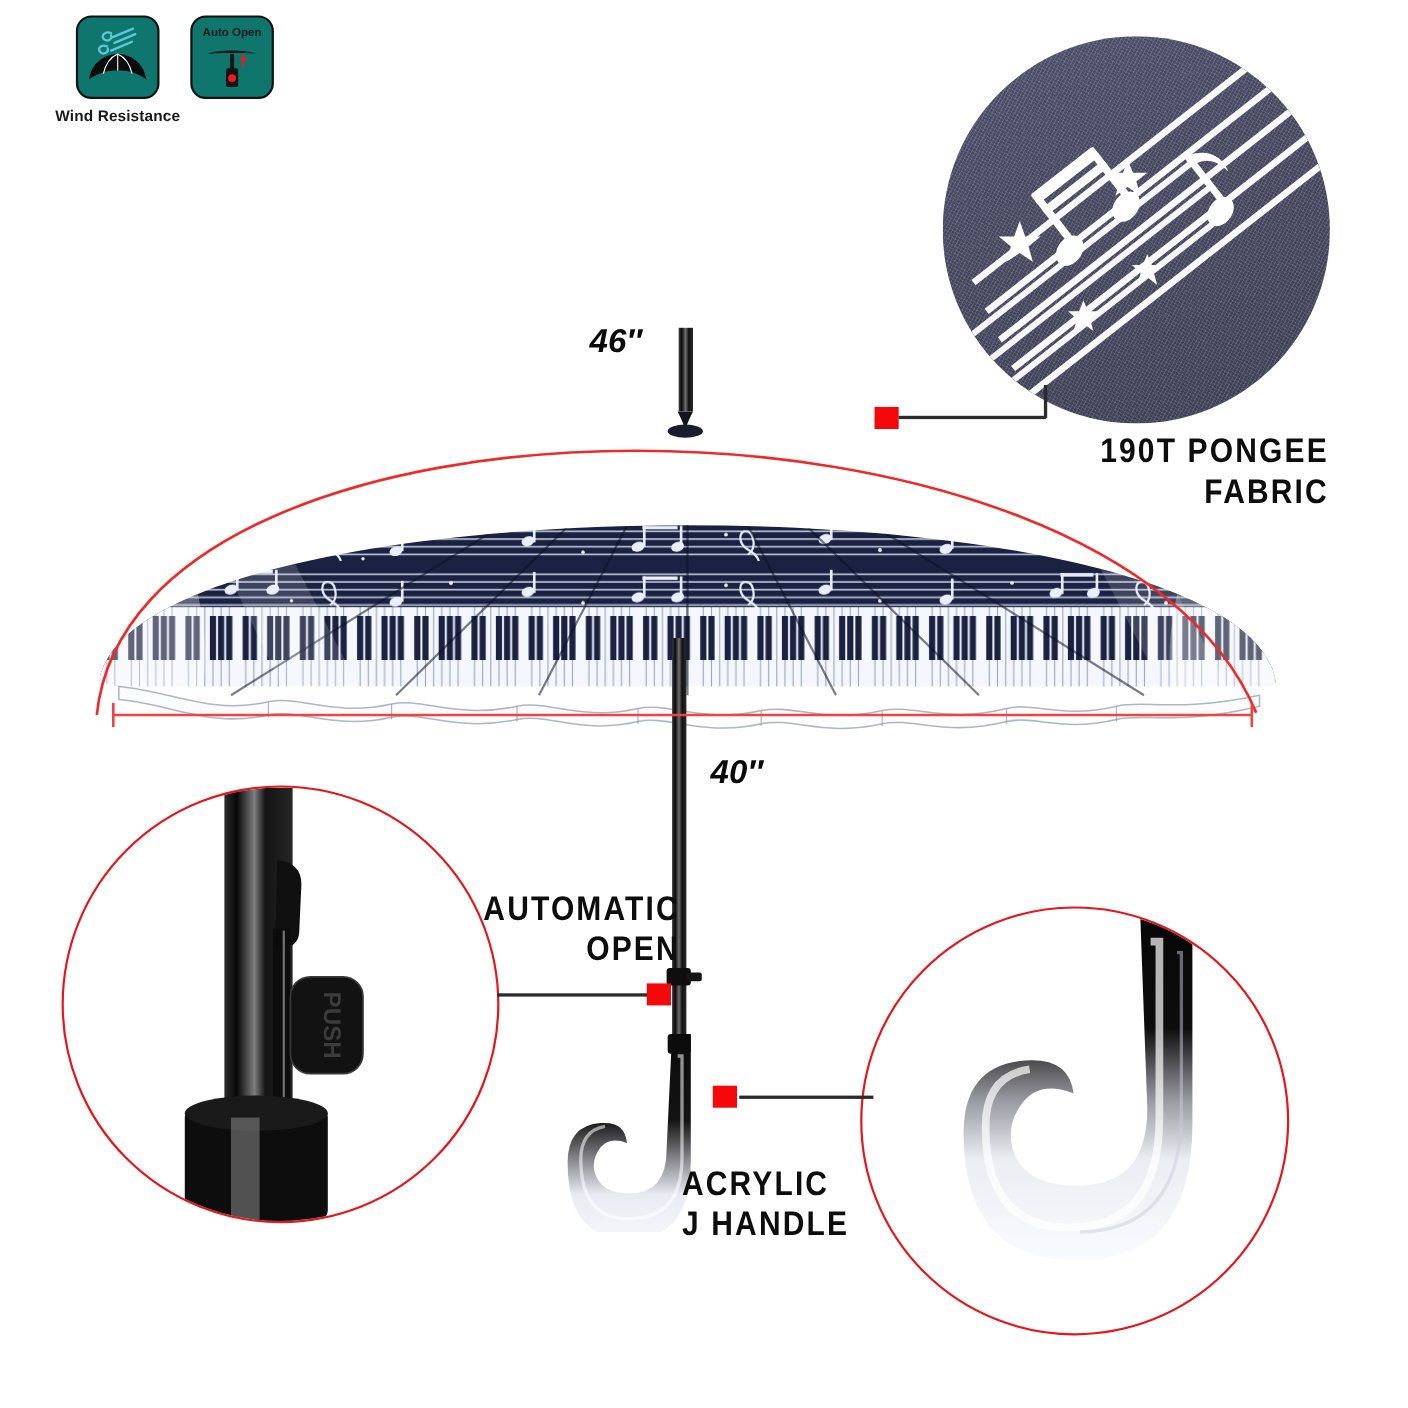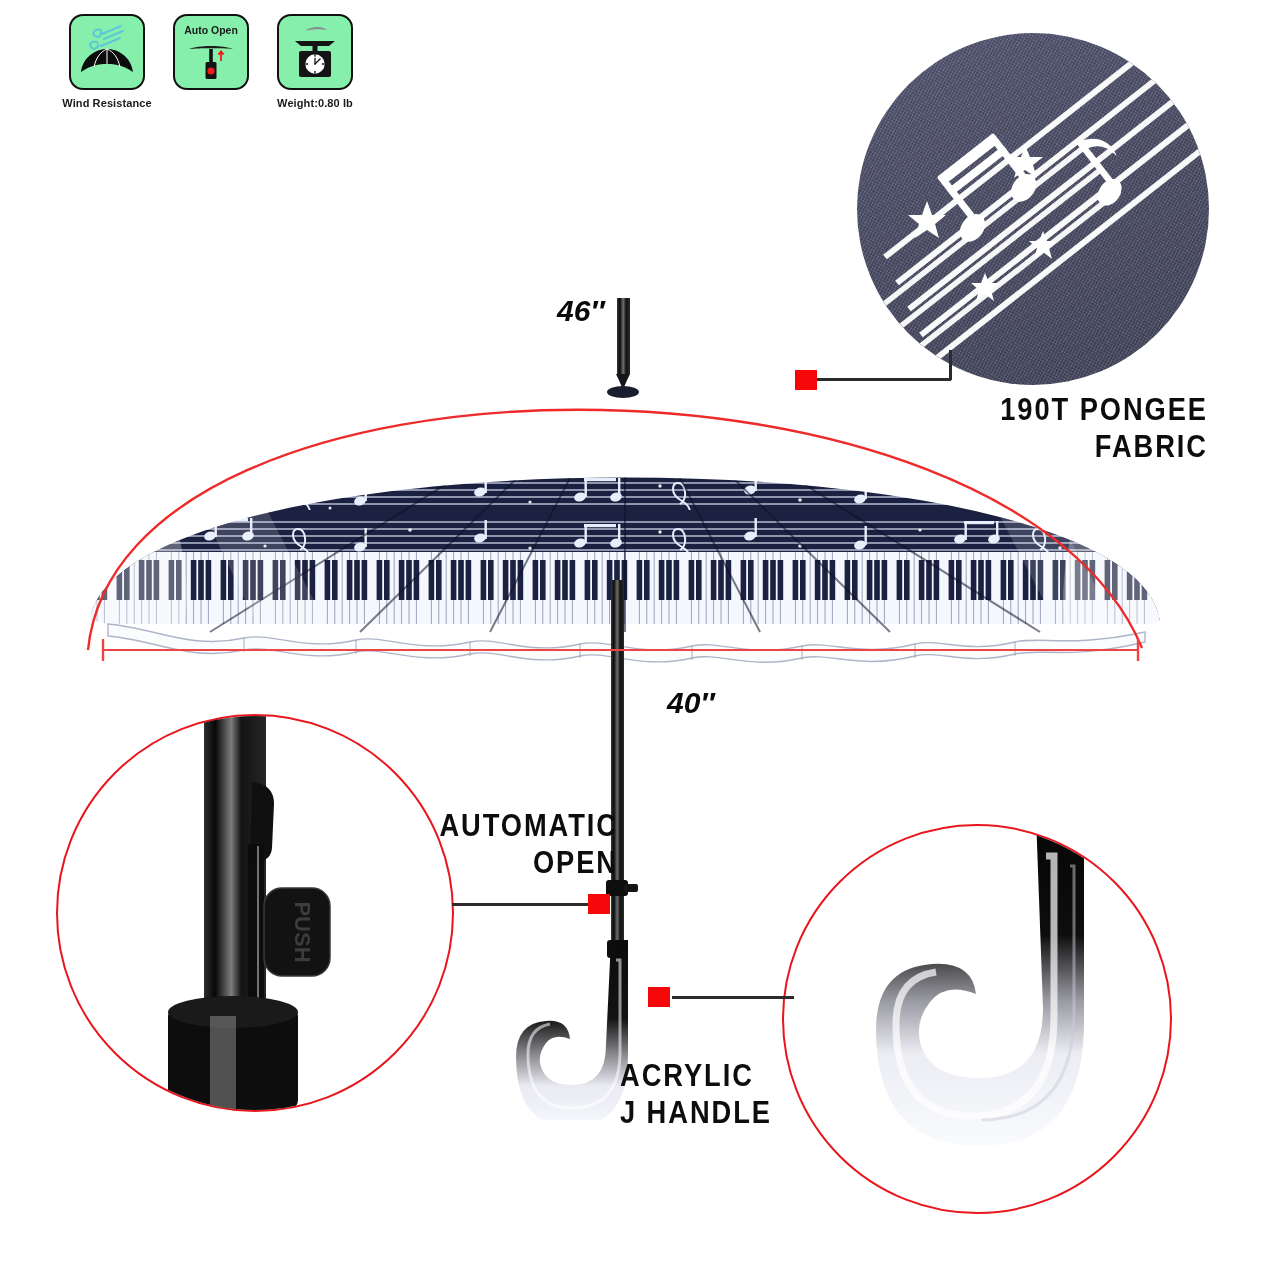--- a/index.html
+++ b/index.html
@@ -4,34 +4,34 @@
 <style>
   html,body{margin:0;padding:0;background:#ffffff;}
   body{width:1280px;height:1280px;position:relative;overflow:hidden;
        font-family:"Liberation Sans",sans-serif;color:#111;}
   .stage{position:absolute;inset:0;}
 
   
   .badges{position:absolute;left:66px;top:14px;display:flex;gap:22px;}
   .badge{width:82px;display:flex;flex-direction:column;align-items:center;}
   .badge-box{width:72px;height:72px;border:2.5px solid #111;border-radius:14px;
-             background:#86efac;position:relative;overflow:hidden;}
-  .badge-cap{margin-top:7px;font-size:11px;font-weight:700;color:#1a1a1a;
+             background:#0f766e;position:relative;overflow:hidden;}
+  .badge-cap{margin-top:7px;font-size:14px;font-weight:700;color:#1a1a1a;
              white-space:nowrap;letter-spacing:.1px;}
   .badge-cap.wide{margin-left:0;}
 
   
   .calloutText{position:absolute;font-family:"Liberation Sans",sans-serif;
     font-weight:700;letter-spacing:2.2px;color:#0d0d0d;line-height:1.18;
     font-size:31px;transform:scaleX(.88);}
   .calloutText.r{text-align:right;transform-origin:100% 50%;}
   .calloutText.l{text-align:left;transform-origin:0 50%;}
 
   .dim{position:absolute;font-weight:700;font-size:30px;color:#0a0a0a;
-       font-style:italic;letter-spacing:0px;margin-left:21px;}
+       font-style:italic;letter-spacing:0px;}
 
   .redsq{position:absolute;width:22px;height:20px;background:#f5080a;}
   .leader{position:absolute;background:#2b2b2b;}
 
   
   .circle{position:absolute;border-radius:50%;border:2px solid #e8161c;
           background:#fff;overflow:hidden;}
 
   
   .fabricdisc{position:absolute;border-radius:50%;overflow:hidden;
@@ -84,40 +84,20 @@
             <path d="M46 45 L46 36"></path>
               <path d="M43.4 38.6 L46 35.4 L48.6 38.6"></path>
           </g>
         </svg>
         <div style="position:absolute;left:0;right:0;top:8px;text-align:center;
                     font-size:10.5px;font-weight:600;color:#1a1a1a;">Auto Open</div>
       </div>
       <div class="badge-cap"></div>
     </div>
 
-    <div class="badge">
-      <div class="badge-box">
-        <svg viewBox="0 0 72 72" width="72" height="72">
-          <path d="M26 15 C32 10,44 10,48 14 C42 13,32 13,26 15 Z" fill="#8b8b8b"></path>
-          <path d="M16 25 L56 25 L50 30 L22 30 Z" fill="#141414"></path>
-          <rect x="33.5" y="30" width="5" height="5" fill="#141414"></rect>
-          <rect x="20" y="35" width="32" height="26" rx="2" fill="#141414"></rect>
-          <circle cx="36" cy="48" r="10.5" fill="#fff" stroke="#141414" stroke-width="1.6"></circle>
-          <g stroke="#141414" stroke-width="1.3" stroke-linecap="round">
-            <path d="M36 48 L41 43"></path>
-              <path d="M36 48 L36 42.5"></path>
-            <path d="M36 38.6 L36 40.2"></path>
-              <path d="M43.4 48 L45 48"></path>
-            <path d="M27 48 L28.6 48"></path>
-              <path d="M36 55.4 L36 57"></path>
-          </g>
-        </svg>
-      </div>
-      <div class="badge-cap wide">Weight:0.80 lb</div>
-    </div>
   </div>
 
   <div class="fabricdisc" style="left:857px;top:33px;width:352px;height:352px;">
     <svg viewBox="0 0 352 352" width="352" height="352">
       <defs>
           <clipPath id="fclip">
             <circle cx="176" cy="176" r="176"></circle>
           </clipPath>
         </defs>
       <g clip-path="url(#fclip)" stroke="#ffffff" fill="none">

